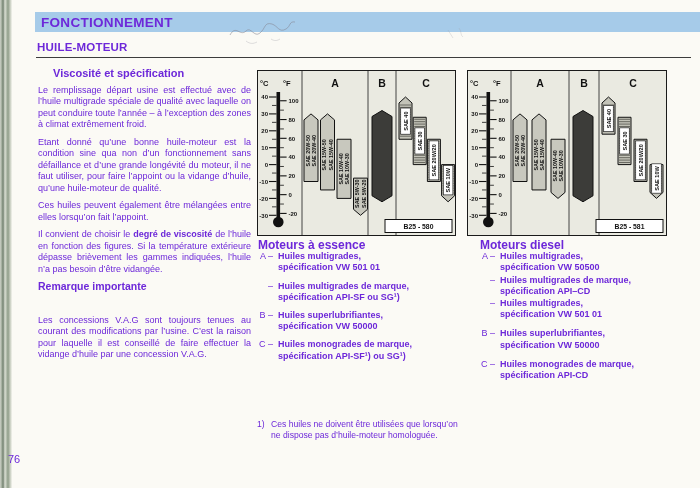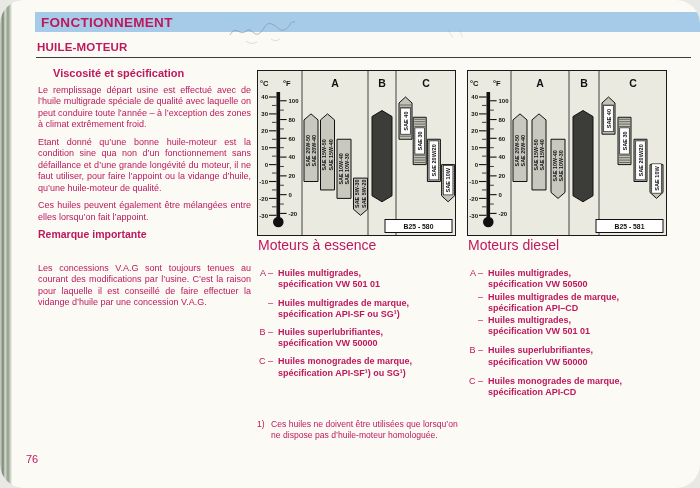--- a/index.html
+++ b/index.html
@@ -1,61 +1,62 @@
 <!DOCTYPE html>
 <html><head>
 <meta charset="utf-8">
 <style>
   html,body{margin:0;padding:0;background:#e8e8e4;}
   #page{position:relative;width:700px;height:488px;background:#fbfaf5;overflow:hidden;
-        font-family:"Liberation Sans",sans-serif;color:#be185d;border-radius:24px;}
+        font-family:"Liberation Sans",sans-serif;color:#6d28d9;}
   .edge{position:absolute;left:0;top:0;bottom:0;width:12px;
         background:linear-gradient(90deg,#cfd3c9 0,#9aa695 2px,#707e6d 3px,#dadfd3 5px,#8e9c88 8px,#aab4a2 9px,#f4f4ee 12px);}
   .bluebar{position:absolute;left:35px;top:12px;width:665px;height:20px;background:#a6cbe9;
            display:flex;align-items:center;}
   .bluebar .t{font-size:13.5px;font-weight:bold;letter-spacing:.3px;padding-left:6px;}
   .subhead{position:absolute;left:37px;top:41px;font-size:11.5px;font-weight:bold;letter-spacing:.2px;}
   .rule{position:absolute;left:36px;top:57px;width:655px;height:1px;background:#3c3c3c;}
   .leftcol{position:absolute;left:38px;top:68px;width:213px;font-size:9px;line-height:11.5px;text-align:justify;}
   .leftcol h3{font-size:11px;margin:0 0 5px 15px;text-align:left;}
   .leftcol h4{font-size:10.5px;margin:6px 0 22px 0;text-align:left;}
   .leftcol p{margin:0 0 6px 0;}
   .chartbox{position:absolute;top:70px;background:#eaeae1;}
   .chartbox svg{display:block;}
   svg text{font-family:"Liberation Sans",sans-serif;}
   .list{position:absolute;top:240px;font-size:9px;line-height:11.2px;}
-  .list-title{font-size:14px;font-weight:normal;margin-bottom:17px;}
+  .list-title{font-size:12px;font-weight:bold;margin-bottom:0;}
   .lrow{display:grid;grid-template-columns:20px 1fr;margin-bottom:7px;}
   .lrow.tight{margin-bottom:1px;}
   .lrow.gapafter{margin-bottom:8px;}
   .lpre{text-align:right;padding-right:5px;}
   .ltxt{white-space:pre-line;font-weight:bold;}
   .footnote{position:absolute;left:257px;top:419px;width:207px;font-size:8.6px;line-height:10.6px;
             display:grid;grid-template-columns:14px 1fr;}
-  .pagenum{position:absolute;left:26px;top:453px;font-size:11px;}
+  .pagenum{position:absolute;left:8px;top:453px;font-size:11px;}
   .scribble{position:absolute;left:0;top:0;pointer-events:none;}
 </style>
 </head>
 <body>
 
 <div id="page">
   <div class="edge"></div>
 
   <div class="bluebar">
     <span class="t">FONCTIONNEMENT</span>
   </div>
 
   <div class="subhead">HUILE-MOTEUR</div>
   <div class="rule"></div>
 
   <div class="leftcol">
     <h3>Viscosité et spécification</h3>
     <p>Le remplissage départ usine est effectué avec de l’huile multigrade spéciale de qualité avec laquelle on peut conduire toute l’année – à l’exception des zones à climat extrêmement froid.</p>
     <p>Etant donné qu’une bonne huile-moteur est la condition sine qua non d’un fonctionnement sans défaillance et d’une grande longévité du moteur, il ne faut utiliser, pour faire l’appoint ou la vidange d’huile, qu’une huile-moteur de qualité.</p>
     <p>Ces huiles peuvent également être mélangées entre elles lorsqu’on fait l’appoint.</p>
+    <p><span>Il convient de choisir le </span><b>degré de viscosité</b><span> de l’huile en fonction des figures. Si la température extérieure dépasse brièvement les gammes indiquées, l’huile n’a pas besoin d’être vidangée.</span></p>
     <h4>Remarque importante</h4>
     <p>Les concessions V.A.G sont toujours tenues au courant des modifications par l’usine. C’est la raison pour laquelle il est conseillé de faire effectuer la vidange d’huile par une concession V.A.G.</p>
   </div>
 
   <div class="chartbox" style="left:257px;">
     <svg id="chart0" width="199" height="166" viewBox="0 0 199 166">
         <rect x="0.5" y="0.5" width="198" height="165" fill="#eaeae1" stroke="#1a1a1a" stroke-width="1"></rect>
         <line x1="45" y1="1" x2="45" y2="165" stroke="#1a1a1a" stroke-width="0.8"></line>
         <line x1="111" y1="1" x2="111" y2="165" stroke="#1a1a1a" stroke-width="0.8"></line>
         <line x1="139" y1="1" x2="139" y2="165" stroke="#1a1a1a" stroke-width="0.8"></line>
@@ -382,21 +383,21 @@
         <span class="ltxt">Huiles superlubrifiantes,
 spécification VW 50000</span>
       </div>
     <div class="lrow">
         <span class="lpre">C –</span>
         <span class="ltxt">Huiles monogrades de marque,
 spécification API-SF¹) ou SG¹)</span>
       </div>
   </div>
 
-  <div class="list" style="left:468px;width:215px;">
+  <div class="list" style="left:480px;width:215px;">
     <div class="list-title">Moteurs diesel</div>
     <div class="lrow tight">
         <span class="lpre">A –</span>
         <span class="ltxt">Huiles multigrades,
 spécification VW 50500</span>
       </div>
     <div class="lrow tight">
         <span class="lpre">–</span>
         <span class="ltxt">Huiles multigrades de marque,
 spécification API–CD</span>

